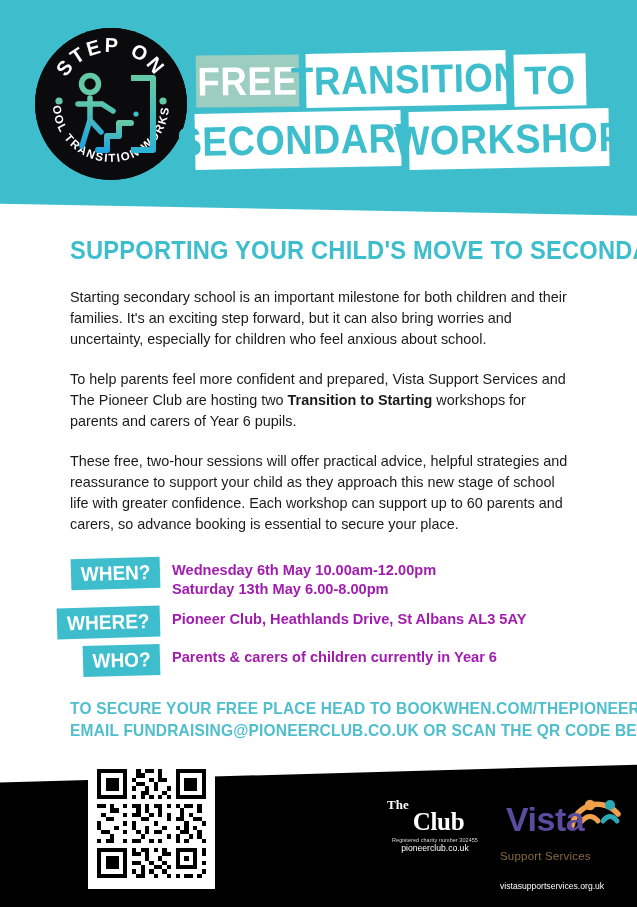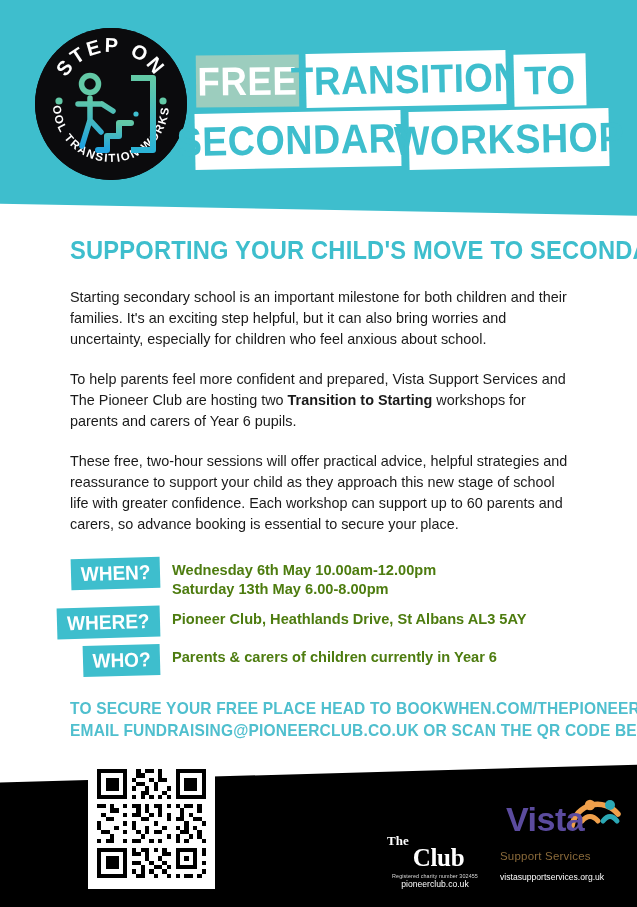--- a/index.html
+++ b/index.html
@@ -75,21 +75,21 @@
   .dlabel{
     background:#3EBECD;color:#fff;
     font-family:"Liberation Sans Narrow","Liberation Sans",sans-serif;
     font-weight:bold;font-size:20px;line-height:1;
     padding:5px 8px 6px 8px;
     transform:rotate(-1.6deg);
     white-space:nowrap;
   }
   .dlabel span{display:inline-block;transform:scaleX(.95);}
   .dtext{
-    font-size:14.6px;font-weight:bold;color:#4d7c0f;line-height:1.33;padding-top:3px;
+    font-size:14.6px;font-weight:bold;color:#a21caf;line-height:1.33;padding-top:3px;
   }
   .dtext div{white-space:nowrap;}
 
   
   .booking{
     position:absolute;left:70px;top:698px;width:540px;
     font-family:"Liberation Sans Narrow","Liberation Sans",sans-serif;
     font-weight:bold;color:#4FBFCE;font-size:16.5px;line-height:1.32;
     letter-spacing:.2px;
   }
@@ -103,36 +103,36 @@
     clip-path:polygon(0 19%,100% 8%,100% 100%,0 100%);
   }
   .qr{
     position:absolute;left:88px;top:758px;width:127px;height:131px;
     background:#ffffff;padding:0;box-sizing:border-box;
   }
   .qr svg{display:block;}
   .footer-logos{position:absolute;left:380px;top:798px;width:250px;height:100px;color:#fff;}
 
   .pioneer{position:absolute;left:0px;top:0px;width:110px;text-align:center;}
-  .p-the{font-family:"Liberation Serif",serif;font-weight:bold;font-size:13px;color:#fff;text-align:left;margin-left:7px;line-height:1;margin-top:36px;}
+  .p-the{font-family:"Liberation Serif",serif;font-weight:bold;font-size:13px;color:#fff;text-align:left;margin-left:7px;line-height:1;}
   .p-pion{font-family:"Liberation Serif",serif;font-weight:bold;font-size:25px;color:#fff;line-height:1;margin-top:-1px;letter-spacing:-.3px;}
   .p-pion i{font-style:normal;color:#3EBECD;}
   .p-club{font-family:"Liberation Serif",serif;font-weight:bold;font-size:25px;color:#fff;line-height:1;letter-spacing:-.3px;text-align:center;margin-left:7px;margin-top:-2px;}
   .p-charity{font-size:5.4px;color:#d8d8d8;margin-top:3px;letter-spacing:.1px;}
   .p-url{font-size:8.6px;color:#fff;}
 
   .vista{position:absolute;left:120px;top:-2px;width:130px;text-align:left;}
   .v-mark{position:relative;height:54px;}
   .v-word{
     position:absolute;left:6px;top:6px;
     font-family:"Liberation Sans",sans-serif;font-weight:bold;
     font-size:34px;color:#5B4B9E;line-height:1;letter-spacing:-.5px;
   }
   .v-sub{font-size:11.5px;color:#8a6a3a;margin-top:0px;letter-spacing:.2px;}
-  .v-url{font-size:8.6px;color:#fff;margin-top:10px;}
+  .v-url{font-size:8.6px;color:#fff;margin-top:19px;}
 </style>
 </head>
 <body>
 
 <div id="poster">
 
   <div class="header-band"></div>
 
   <div class="logo-badge">
     <svg width="152" height="152" viewBox="0 0 152 152" aria-hidden="true">
@@ -183,21 +183,21 @@
         <span>SECONDARY</span>
       </div>
     <div class="tbox tb-workshop">
         <span>WORKSHOP</span>
       </div>
   </div>
 
   <div class="content">
     <h2 class="section-head"><span>SUPPORTING YOUR CHILD'S MOVE TO SECONDARY SCHOOL</span></h2>
 
-    <p class="para">Starting secondary school is an important milestone for both children and their families. It's an exciting step helpful, but it can also bring worries and uncertainty, especially for children who feel anxious about school.</p>
+    <p class="para">Starting secondary school is an important milestone for both children and their families. It's an exciting step forward, but it can also bring worries and uncertainty, especially for children who feel anxious about school.</p>
 
     <p class="para"><span>To help parents feel more confident and prepared, Vista Support Services and The Pioneer Club are hosting two </span><b>Transition to Starting</b><span> workshops for parents and carers of Year 6 pupils.</span></p>
 
     <p class="para">These free, two-hour sessions will offer practical advice, helpful strategies and reassurance to support your child as they approach this new stage of school life with greater confidence. Each workshop can support up to 60 parents and carers, so advance booking is essential to secure your place.</p>
   </div>
 
   <div class="details">
 
     <div class="drow">
       <div class="dlabelcell">

